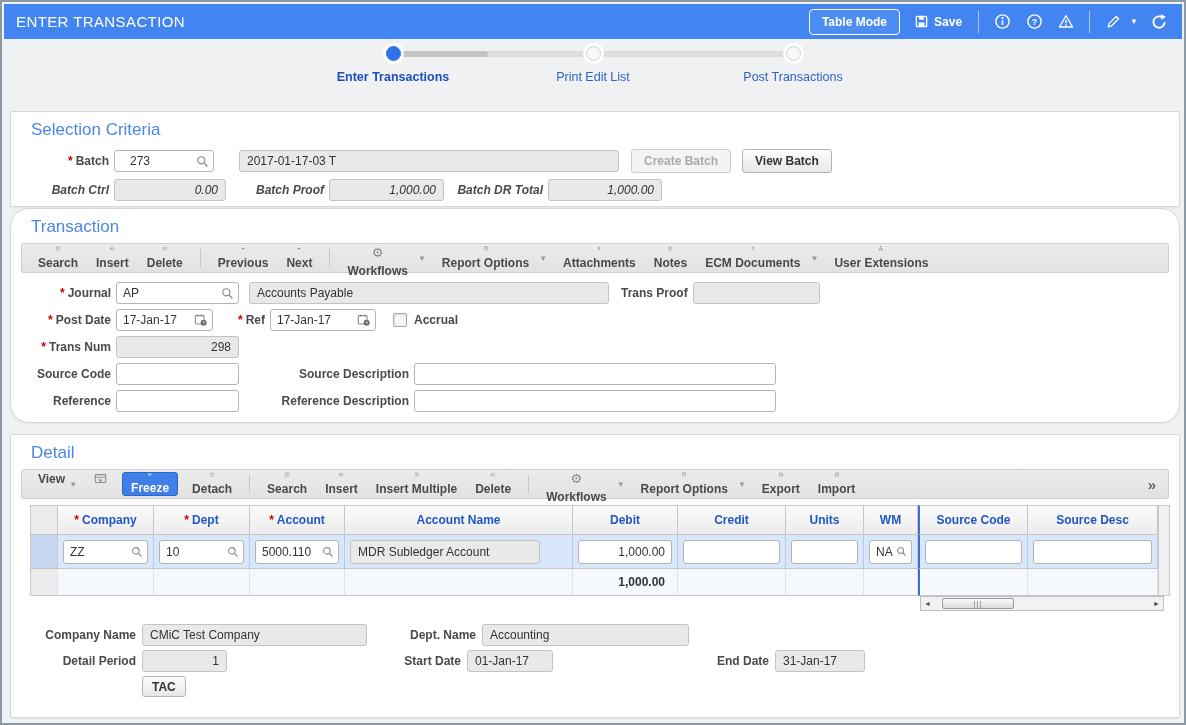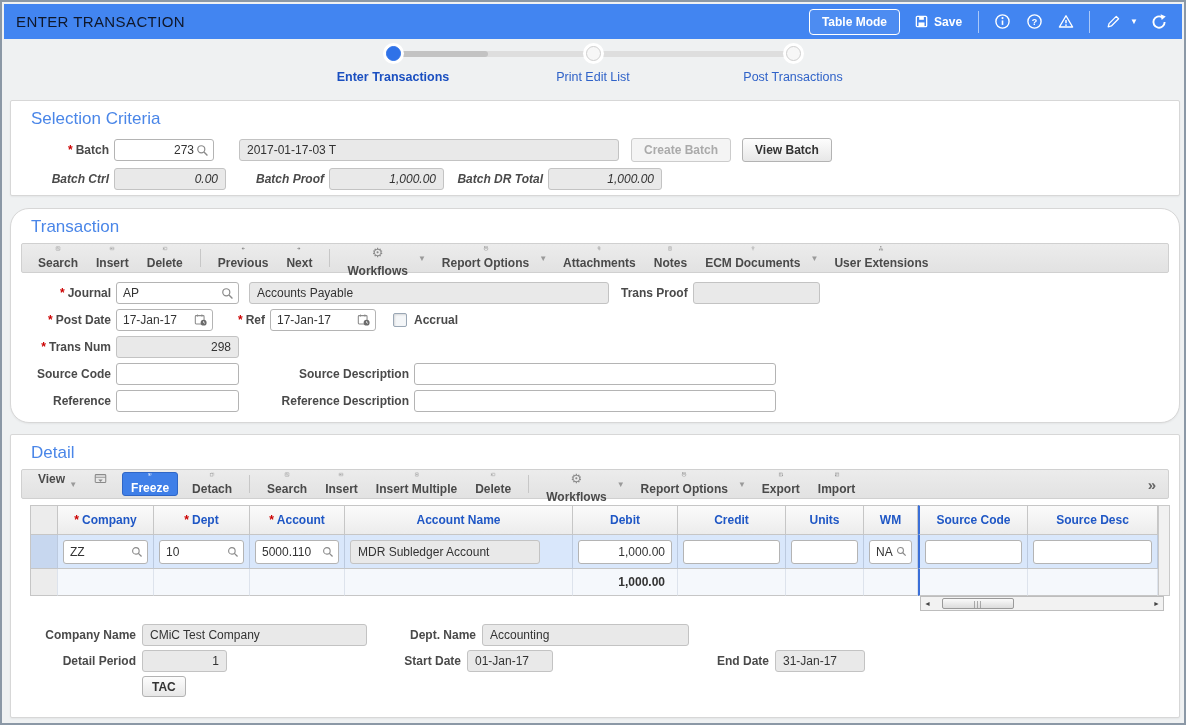--- a/index.html
+++ b/index.html
@@ -8,21 +8,21 @@
     font-family:"Liberation Sans","DejaVu Sans",sans-serif;
     background:#eceef0; color:#333; font-size:12px;
   }
   .frame { width:1186px; height:725px; border:2px solid #8b98a6; background:#eff1f2; position:relative; }
 
   
   .titlebar {
     position:absolute; left:2px; top:2px; right:2px; height:35px;
     background:#4285f1; display:flex; align-items:center; padding:0 12px;
   }
-  .tb-title { color:#0f172a; font-size:15px; letter-spacing:.4px; }
+  .tb-title { color:#ffffff; font-size:15px; letter-spacing:.4px; }
   .tb-right { margin-left:auto; display:flex; align-items:center; gap:10px; }
   .btn-tablemode {
     background:rgba(255,255,255,.06); border:1px solid #fff; color:#fff;
     font-family:inherit; font-size:12px; font-weight:bold; border-radius:4px;
     padding:5px 12px; cursor:pointer;
   }
   .tb-save { display:flex; align-items:center; gap:5px; color:#fff; font-weight:bold; font-size:12px; cursor:pointer; padding:0 4px; }
   .tb-sep { width:1px; height:22px; background:rgba(255,255,255,.55); margin:0 2px; }
   .tb-ic { display:inline-flex; align-items:center; justify-content:center; width:22px; height:22px; cursor:pointer; }
   .tb-caret { color:#fff; font-size:8px; cursor:pointer; margin-left:-4px; }
@@ -41,21 +41,21 @@
   }
   .wz-dot.active { background:#2f72e8; border-color:#2f72e8; }
   .wz-lbl { margin-top:9px; color:#2f62c8; font-size:12.5px; cursor:pointer; }
   .wz-lbl.active { font-weight:bold; color:#1a4fc0; }
 
   
   .panel {
     position:absolute; left:8px; width:1170px; background:#fff;
     border:1px solid #d7d7d7; border-radius:2px; box-shadow:0 1px 2px rgba(0,0,0,.05);
   }
-  .p-selection { top:98px; height:96px; }
+  .p-selection { top:109px; height:96px; }
   .p-transaction { top:206px; height:215px;border-radius:19px; }
   .p-detail { top:432px; height:284px; }
   .sec-title { color:#4a86e8; font-size:17px; font-weight:normal; padding:8px 0 0 20px; }
 
   
   .frow { display:flex; align-items:center; margin-left:8px; }
   .lbl { font-weight:bold; color:#4a4a4a; text-align:right; white-space:nowrap; }
   .req { color:#cc0000; margin-right:3px; font-weight:bold; }
   .fld {
     height:22px; border:1px solid #b4b4b4; border-radius:3px; background:#fff;
@@ -199,21 +199,21 @@
         <div class="wz-dot"></div>
         <div class="wz-lbl">Post Transactions</div>
       </div>
     </div>
   </div>
 
   <div class="panel p-selection">
     <div class="sec-title">Selection Criteria</div>
     <div class="frow" style="margin-top:9px;">
       <span class="lbl" style="width:90px;"><span class="req">*</span><span>Batch</span></span>
-      <span class="fld" style="width:100px; margin-left:5px;">
+      <span class="fld" style="width:100px; margin-left:5px;gap:44px;">
         <input class="ta-r" value="273" style="">
         <svg class="mag ic" width="13" height="13" viewBox="0 0 14 14">
             <circle cx="5.7" cy="5.7" r="3.8" fill="none" stroke="#8a8a8a" stroke-width="1.3"></circle>
             <line x1="8.6" y1="8.6" x2="12.3" y2="12.3" stroke="#8a8a8a" stroke-width="1.5"></line>
           </svg>
       </span>
       <span class="ro" style="width:380px; margin-left:25px;">
           <span>2017-01-17-03 T</span>
         </span>
       <button class="btn" style="margin-left:12px;" disabled="">Create Batch</button>

